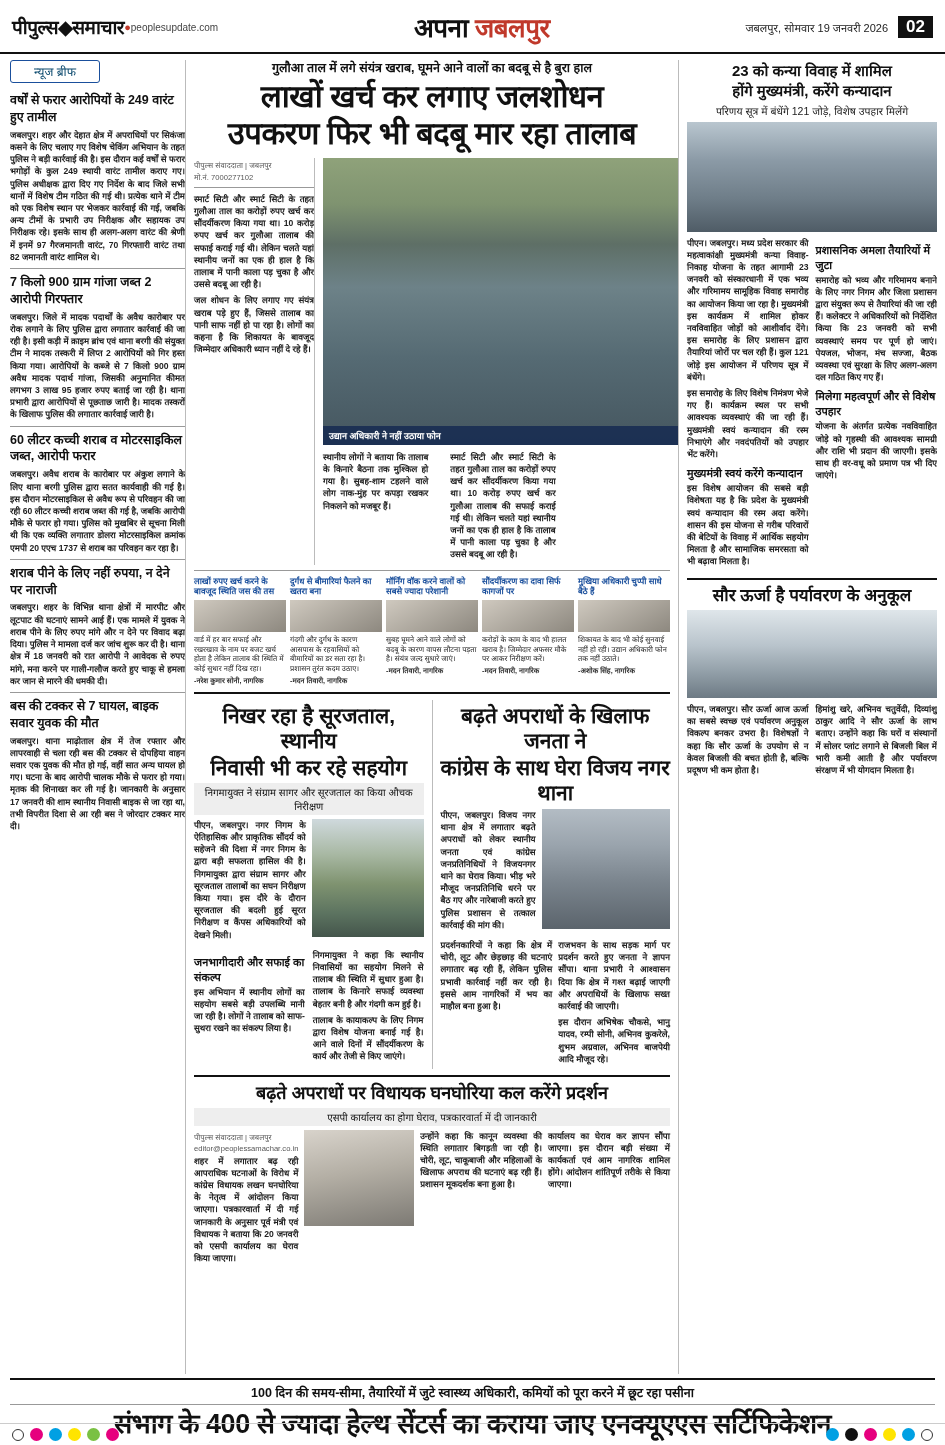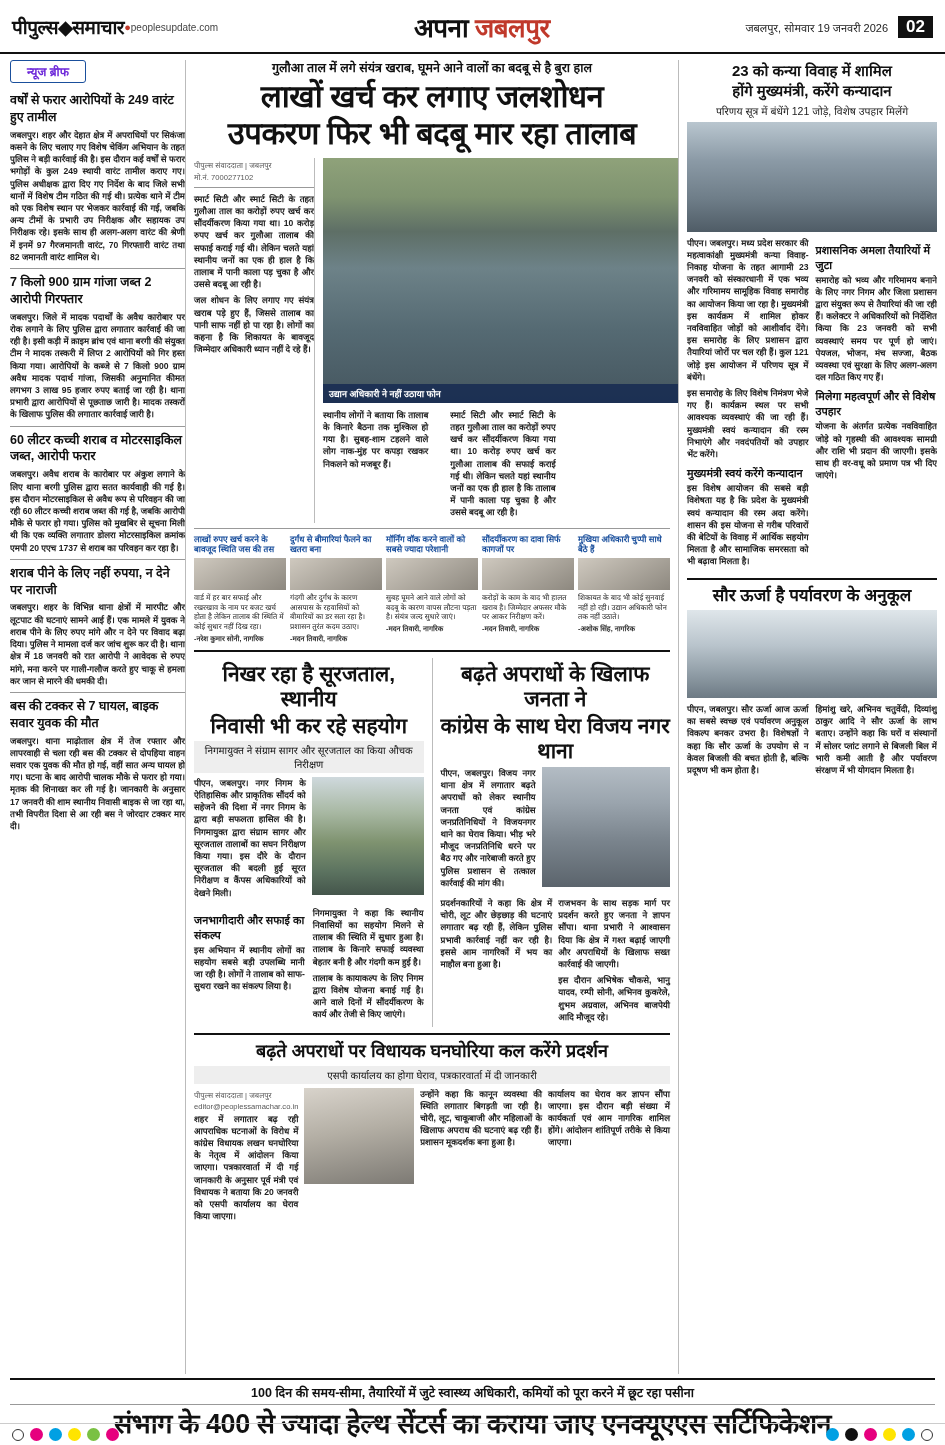--- a/index.html
+++ b/index.html
@@ -77,25 +77,25 @@
   .vrule { background: #bbb; width:1px; }
   .col { overflow: hidden; }
 
   .hrule { border-top:1px solid #999; margin:5px 0; }
   .hrule-thick { border-top:2px solid #111; margin:6px 0; }
 
   
   .newsbrief-badge {
     display:inline-block;
     border:1px solid #1a4f9c;
-    color:#6d28d9;
-    font-family:"Liberation Sans", sans-serif;
-    font-weight:bold;
+    color:#0c4a6e;
+    font-family:"Liberation Sans", sans-serif;
+    font-weight:normal;
     font-size: 12px;
-    padding: 2px 16px;
+    padding: 2px 23px;
     border-radius: 3px;
     margin-bottom: 5px;
   }
   .brief-head {
     font-family:"Liberation Sans", sans-serif;
     font-weight:bold;
     font-size: 12.5px;
     line-height: 1.35;
     margin: 4px 0 3px 0;
     color:#111;
@@ -352,21 +352,21 @@
       <div class="center-split">
         <div>
           <div class="byline">पीपुल्स संवाददाता | जबलपुर</div>
           <div class="byline">मो.नं. 7000277102</div>
           <div class="hrule"></div>
           <p class="body-text">स्मार्ट सिटी और स्मार्ट सिटी के तहत गुलौआ ताल का करोड़ों रुपए खर्च कर सौंदर्यीकरण किया गया था। 10 करोड़ रुपए खर्च कर गुलौआ तालाब की सफाई कराई गई थी। लेकिन चलते यहां स्थानीय जनों का एक ही हाल है कि तालाब में पानी काला पड़ चुका है और उससे बदबू आ रही है।</p>
           <p class="body-text">जल शोधन के लिए लगाए गए संयंत्र खराब पड़े हुए हैं, जिससे तालाब का पानी साफ नहीं हो पा रहा है। लोगों का कहना है कि शिकायत के बावजूद जिम्मेदार अधिकारी ध्यान नहीं दे रहे हैं।</p>
         </div>
         <div class="vrule"></div>
         <div style="padding-left:8px;">
-          <div class="photo pond" style="height:245px;">
+          <div class="photo pond" style="height:287px;">
             <div class="photo-cap">उद्यान अधिकारी ने नहीं उठाया फोन</div>
           </div>
           <div style="display:grid;grid-template-columns:1fr 1fr 1fr;gap:22px;margin-top:6px;">
             <p class="body-text">स्थानीय लोगों ने बताया कि तालाब के किनारे बैठना तक मुश्किल हो गया है। सुबह-शाम टहलने वाले लोग नाक-मुंह पर कपड़ा रखकर निकलने को मजबूर हैं।</p>
             <p class="body-text">स्मार्ट सिटी और स्मार्ट सिटी के तहत गुलौआ ताल का करोड़ों रुपए खर्च कर सौंदर्यीकरण किया गया था। 10 करोड़ रुपए खर्च कर गुलौआ तालाब की सफाई कराई गई थी। लेकिन चलते यहां स्थानीय जनों का एक ही हाल है कि तालाब में पानी काला पड़ चुका है और उससे बदबू आ रही है।</p>
           </div>
         </div>
       </div>
 
       <div class="reactions">

